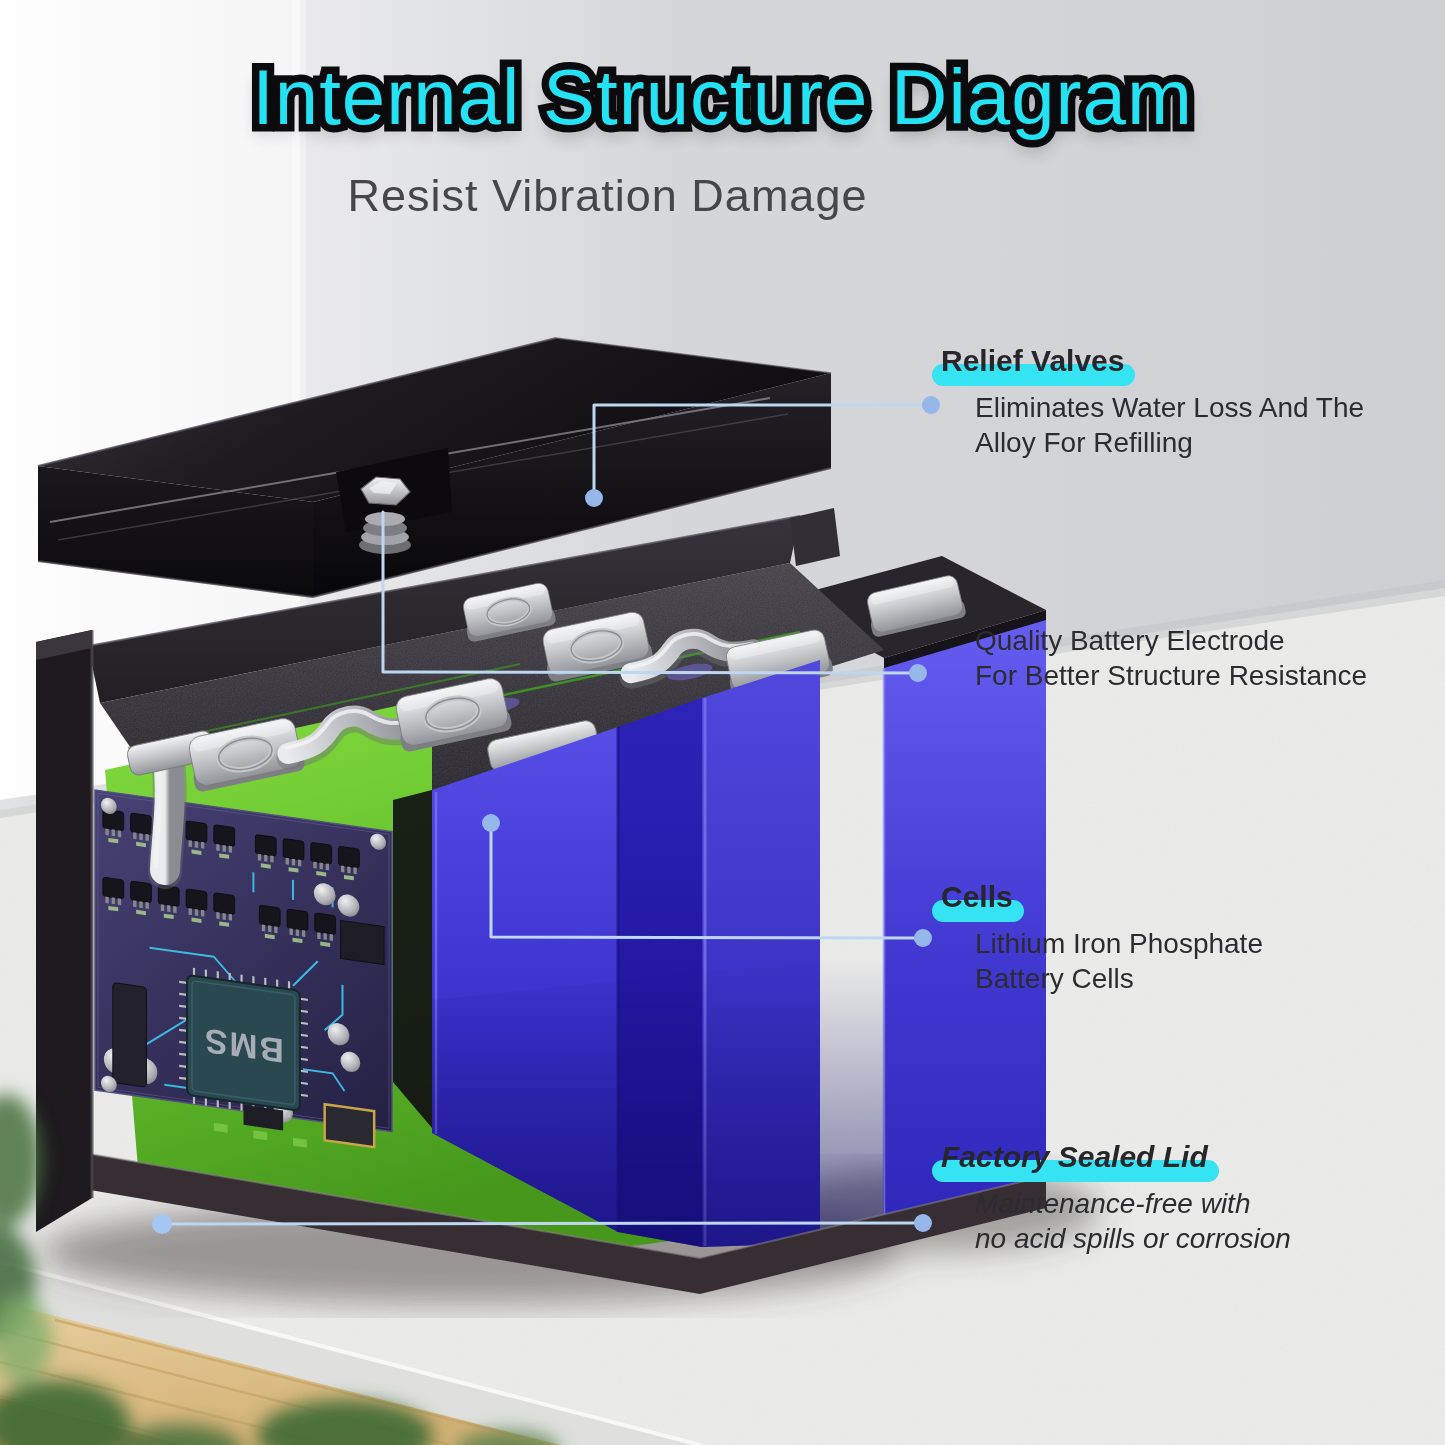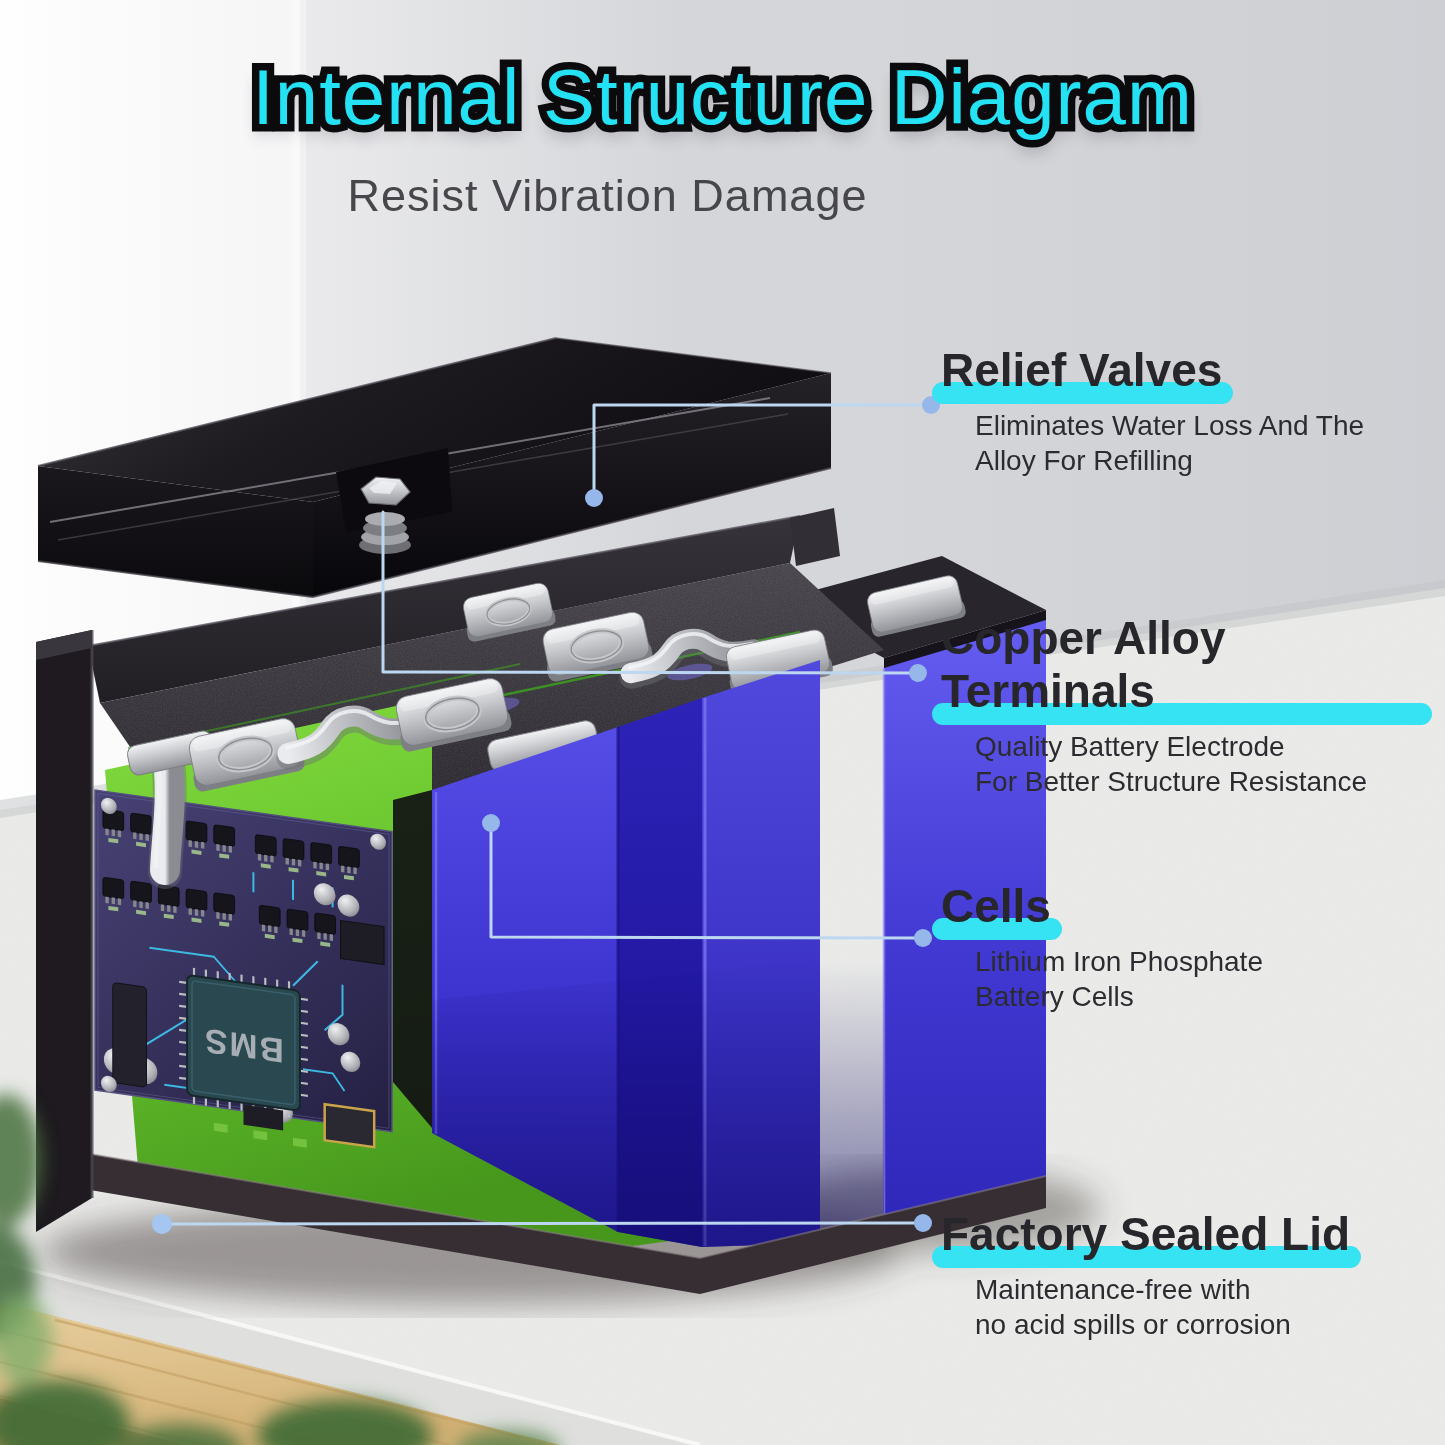--- a/index.html
+++ b/index.html
@@ -15,31 +15,31 @@
     position:absolute;left:0;top:0;color:#0b0b0e;
     -webkit-text-stroke:15px #0b0b0e;
     text-shadow:0 10px 16px rgba(40,40,55,.45);
   }
   .title .front{position:relative;color:#24e2f4;}
   .subtitle{
     position:absolute;top:170px;left:0;width:1215px;text-align:center;
     font-size:45px;color:#47474b;letter-spacing:1px;
   }
   .callout{position:absolute;left:941px;width:480px;}
-  .callout .hd{position:relative;display:inline-block;font-size:46px;font-weight:bold;color:#26262b;line-height:1.15;}
+  .callout .hd{position:relative;display:inline-block;font-size:30px;font-weight:bold;color:#26262b;line-height:1.15;}
   .callout .hd .hl{
     position:absolute;left:-9px;right:-11px;bottom:-7px;height:22px;
     border-radius:13px;background:#35e3f2;z-index:0;
   }
   .callout .hd .txt{position:relative;z-index:1;}
   .callout .body{margin-top:11px;font-size:28px;line-height:35px;color:#2c2c30;margin-left:34px;}
   #co-relief{top:344px;}
   #co-copper{top:612px;}
   #co-cells{top:880px;}
-  #co-lid{top:1208px;}
+  #co-lid{top:1140px;font-style:italic;}
 </style>
 </head>
 <body>
 
 <svg id="scene" width="1445" height="1445" viewBox="0 0 1445 1445">
   <defs>
     <linearGradient id="winGrad" x1="0" y1="0" x2="1" y2="0">
       <stop offset="0" stop-color="#ffffff" stop-opacity="0.95"></stop>
       <stop offset="0.55" stop-color="#f4f4f6" stop-opacity="0.55"></stop>
       <stop offset="1" stop-color="#f4f4f6" stop-opacity="0"></stop>
@@ -409,24 +409,20 @@
     <span class="hl"></span>
     <span class="txt">Relief Valves</span>
   </span>
   <div class="body">
     <div>Eliminates Water Loss And The</div>
     <div>Alloy For Refilling</div>
   </div>
 </div>
 
 <div class="callout" id="co-copper">
-  <span class="hd">
-    <span class="hl"></span>
-    <span class="txt">Copper Alloy Terminals</span>
-  </span>
   <div class="body">
     <div>Quality Battery Electrode</div>
     <div>For Better Structure Resistance</div>
   </div>
 </div>
 
 <div class="callout" id="co-cells">
   <span class="hd">
     <span class="hl"></span>
     <span class="txt">Cells</span>

